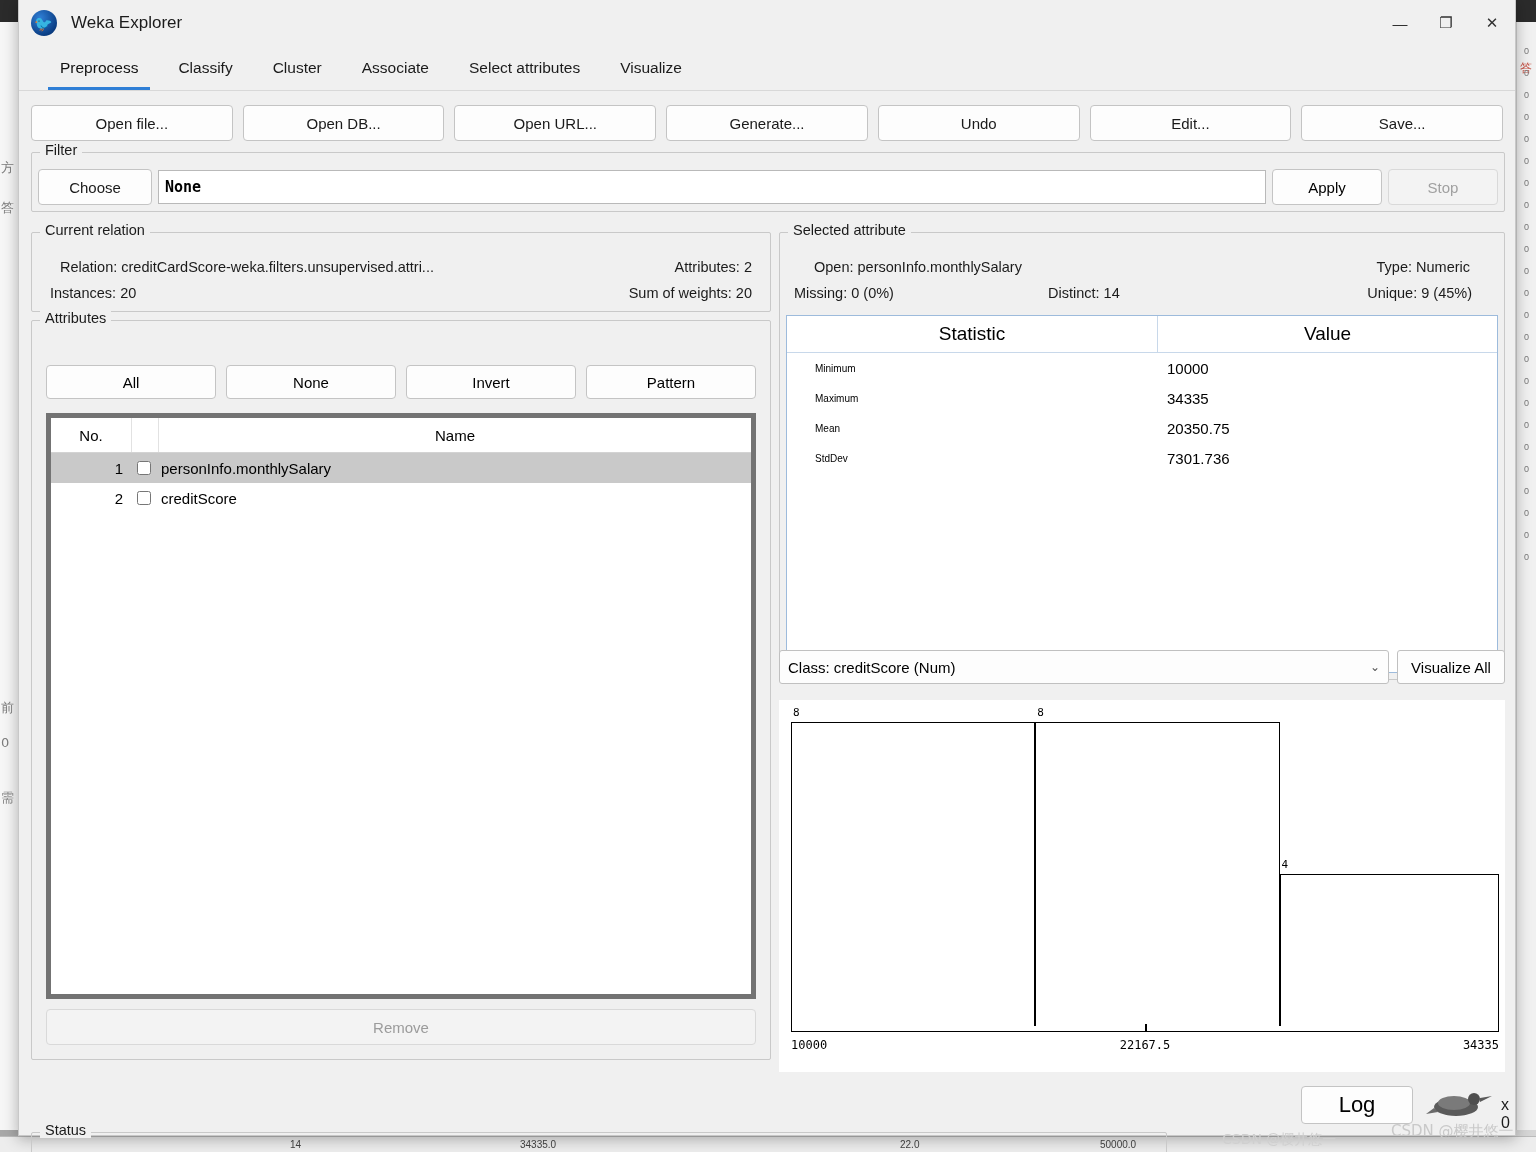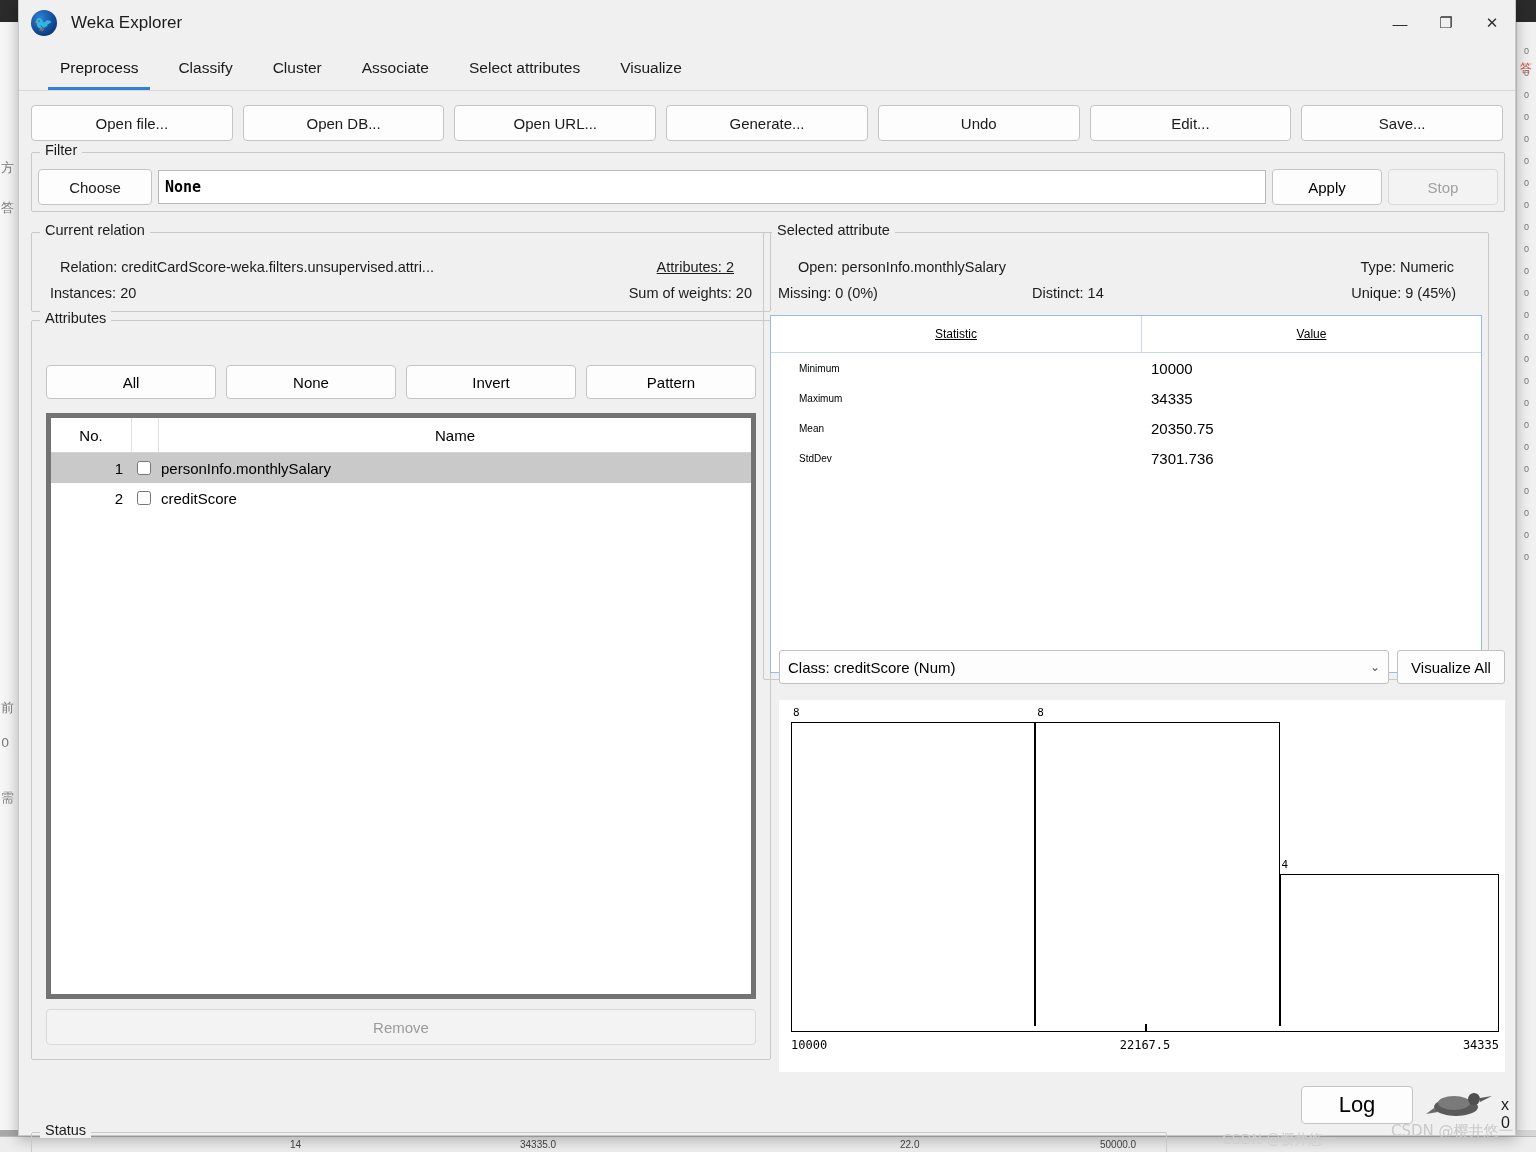--- a/index.html
+++ b/index.html
@@ -59,21 +59,21 @@
   .choose-btn{width:112px;height:34px;background:#fdfdfd;border:1px solid #c4c4c4;border-radius:4px;font-size:15px;display:flex;align-items:center;justify-content:center;color:#1a1a1a;}
   .filter-field{flex:1;height:32px;background:#fff;border:1px solid #b9b9b9;display:flex;align-items:center;padding-left:6px;
     font-family:"DejaVu Sans Mono","Liberation Mono",monospace;font-weight:bold;font-size:15px;color:#000;}
   .apply-btn{width:108px;height:34px;background:#fdfdfd;border:1px solid #c4c4c4;border-radius:4px;font-size:15px;display:flex;align-items:center;justify-content:center;}
   .stop-btn{width:108px;height:34px;background:#f3f3f3;border:1px solid #d9d9d9;border-radius:4px;font-size:15px;display:flex;align-items:center;justify-content:center;color:#a0a0a0;}
 
   
   #relation-group{left:12px;top:232px;width:740px;height:80px;}
   .rel-line{position:absolute;font-size:14.5px;color:#1b1b1b;white-space:nowrap;}
   .rel-relation{left:28px;top:26px;}
-  .rel-attributes{right:36px;top:26px;text-decoration:underline;}
+  .rel-attributes{right:18px;top:26px;}
   .rel-instances{left:18px;top:52px;}
   .rel-weights{right:18px;top:52px;}
 
   
   #attributes-group{left:12px;top:320px;width:740px;height:740px;}
   .attr-btnrow{position:absolute;left:14px;top:44px;right:14px;display:flex;gap:10px;}
   .attr-btn{flex:1;height:32px;background:#fdfdfd;border:1px solid #c4c4c4;border-radius:4px;font-size:15px;display:flex;align-items:center;justify-content:center;}
   .attr-table{position:absolute;left:14px;top:92px;right:14px;bottom:60px;background:#fff;border:5px solid #737373;overflow:hidden;}
   .attr-head{display:flex;height:34px;border-bottom:1px solid #d3d3d3;background:#fff;}
   .attr-head .c-no{width:80px;display:flex;align-items:center;justify-content:center;font-size:15px;border-right:1px solid #e2e2e2;}
@@ -81,30 +81,30 @@
   .attr-head .c-name{flex:1;display:flex;align-items:center;justify-content:center;font-size:15px;}
   .attr-row{display:flex;height:30px;align-items:center;}
   .attr-row.selected{background:#c9c9c9;}
   .attr-row .c-no{width:80px;text-align:right;padding-right:8px;font-size:15px;box-sizing:border-box;}
   .attr-row .c-chk{width:26px;display:flex;align-items:center;justify-content:center;}
   .attr-row .c-chk input{width:14px;height:14px;margin:0;}
   .attr-row .c-name{flex:1;font-size:15px;padding-left:4px;}
   .remove-btn{position:absolute;left:14px;right:14px;bottom:14px;height:34px;background:#f3f3f3;border:1px solid #d9d9d9;border-radius:4px;color:#9b9b9b;font-size:15px;display:flex;align-items:center;justify-content:center;}
 
   
-  #selattr-group{left:744px;top:232px;width:726px;height:448px;}
+  #selattr-group{left:760px;top:232px;width:726px;height:448px;}
   .sa-line{position:absolute;font-size:14.5px;color:#1b1b1b;white-space:nowrap;}
   .sa-name{left:34px;top:26px;}
   .sa-type{right:34px;top:26px;}
   .sa-missing{left:14px;top:52px;}
   .sa-distinct{left:268px;top:52px;}
   .sa-unique{right:32px;top:52px;}
   .stats-table{position:absolute;left:6px;top:82px;right:6px;bottom:6px;background:#fff;border:1px solid #9dbbdc;overflow:hidden;}
   .stats-head{display:flex;height:36px;border-bottom:1px solid #c8d8ea;}
-  .stats-head div{display:flex;align-items:center;justify-content:center;font-size:12px;text-decoration:underline;}
+  .stats-head div{display:flex;align-items:center;justify-content:center;font-size:19px;}
   .stats-head .h-stat{width:370px;border-right:1px solid #c8d8ea;}
   .stats-head .h-val{flex:1;}
   .stats-row{display:flex;height:30px;align-items:center;}
   .stats-row .s-stat{width:370px;padding-left:28px;font-size:10px;box-sizing:border-box;}
   .stats-row .s-val{flex:1;padding-left:10px;font-size:15px;box-sizing:border-box;}
 
   
   .class-combo{position:absolute;left:760px;top:650px;width:610px;height:34px;background:#fdfdfd;border:1px solid #c0c0c0;border-radius:3px;display:flex;align-items:center;padding:0 8px;font-size:15px;box-sizing:border-box;}
   .class-combo .caret{margin-left:auto;font-size:12px;color:#555;}
   .vis-all{position:absolute;left:1378px;top:650px;width:108px;height:34px;background:#fdfdfd;border:1px solid #c0c0c0;border-radius:3px;display:flex;align-items:center;justify-content:center;font-size:15px;box-sizing:border-box;}

